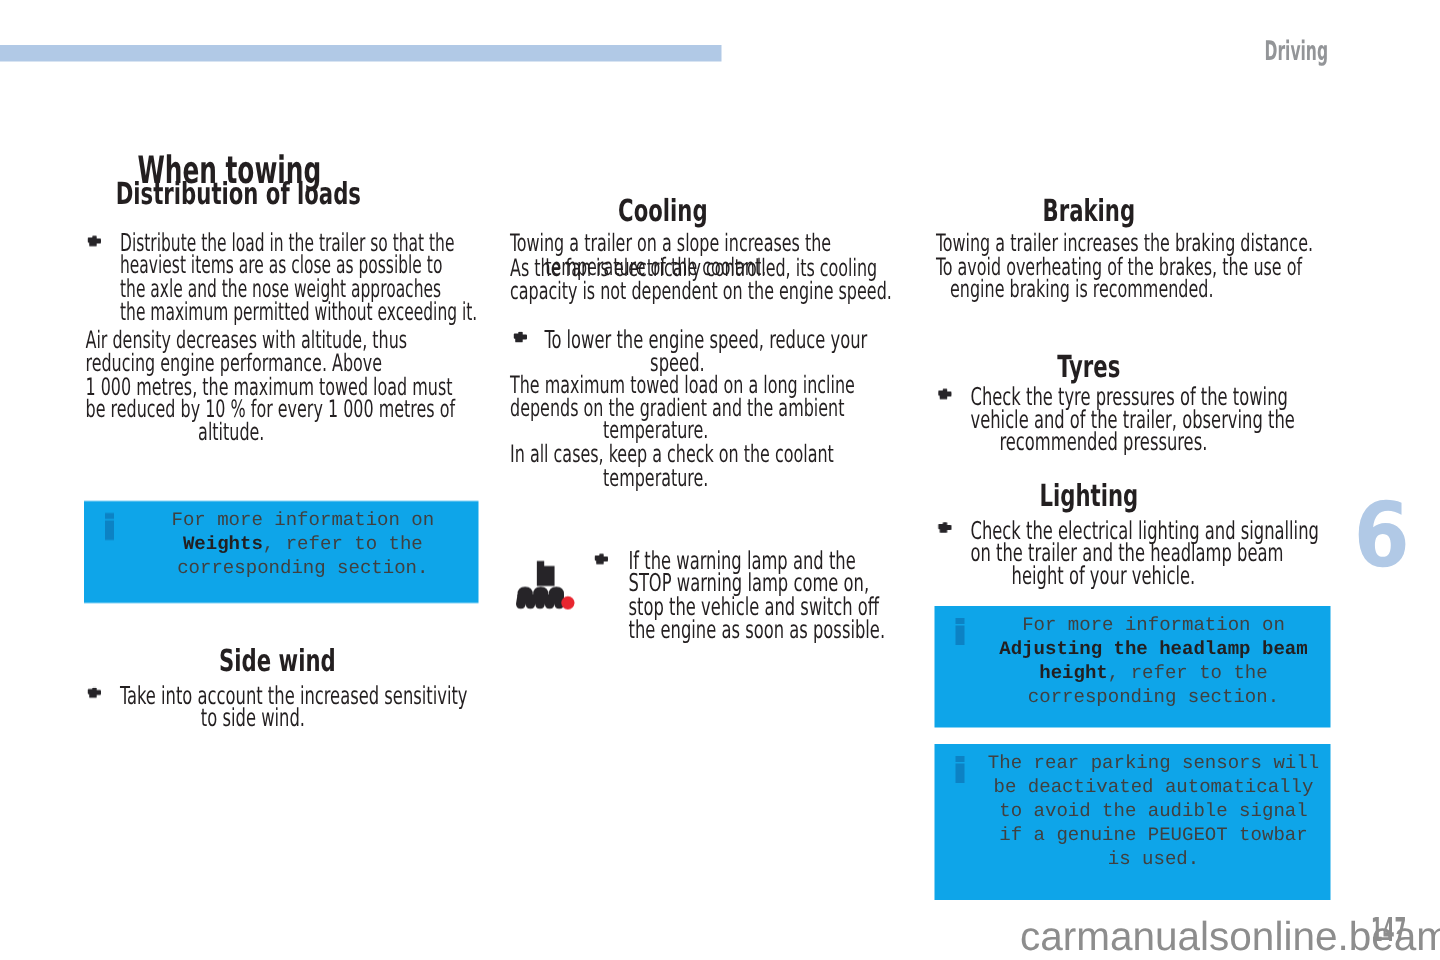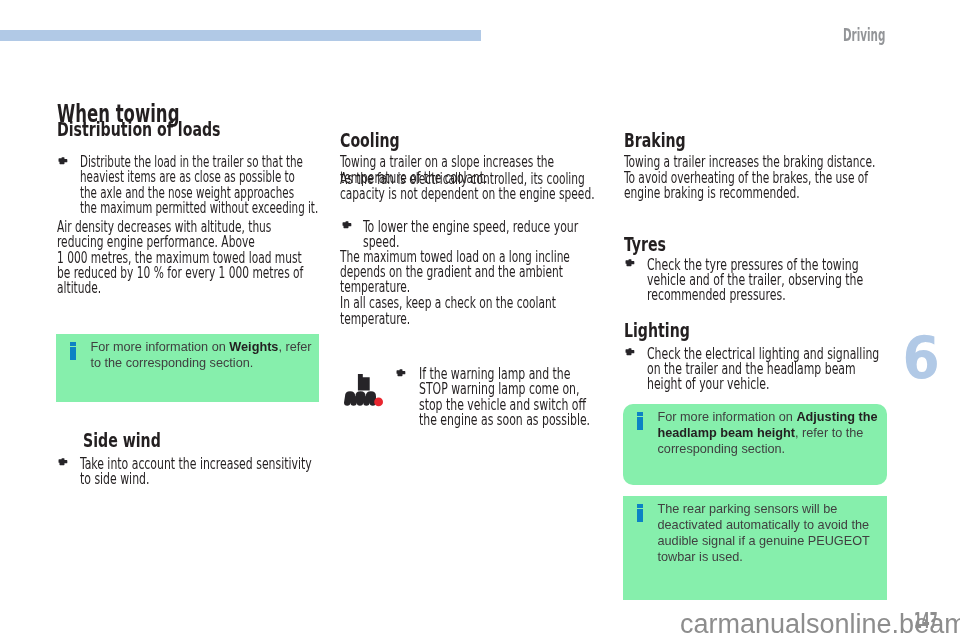--- a/index.html
+++ b/index.html
@@ -1,20 +1,20 @@
 <!DOCTYPE html>
 <html><head>
 <meta charset="utf-8">
 <title>Driving</title>
 <style>
   html,body{margin:0;padding:0;}
   body{width:960px;height:640px;background:#ffffff;overflow:hidden;
        font-family:"DejaVu Sans Condensed","DejaVu Sans",sans-serif;
        -webkit-font-smoothing:antialiased;}
-  .page{position:absolute;left:0;top:0;width:826px;height:640px;background:#fff;}
+  .page{position:absolute;left:0;top:0;width:826px;height:640px;background:#fff;text-align:center;}
 
   
   .hdr-bar{position:absolute;left:0;top:30px;width:481px;height:11px;background:#b1c9e6;}
   .hdr-title{position:absolute;left:842.9px;top:25.7px;font-size:18px;font-weight:bold;
              color:#939598;line-height:1;}
   .hdr-title .sq{display:block;transform-origin:left top;transform:scaleX(0.64) translateZ(0);
                  white-space:nowrap;}
 
   
   .chapter-tab{position:absolute;left:902.5px;top:327.8px;font-size:59.5px;font-weight:bold;
@@ -40,22 +40,22 @@
   .para .sq{transform:scaleX(0.739) translateZ(0);line-height:15.3px;}
 
   .blist{font-size:16.4px;color:#231f20;}
   .blist .sq{transform:scaleX(0.739) translateZ(0);line-height:15.3px;margin-left:23.2px;}
   .blist.tight .sq{transform:scaleX(0.700) translateZ(0);}
   .blist .pt{position:absolute;left:1.6px;top:2.6px;width:10.8px;height:8.5px;display:block;}
   .blist .pt svg{display:block;}
   .lampicon svg{display:block;}
 
   
-  .infobox{position:absolute;background:#86efac;box-sizing:border-box;
-           font-family:Liberation Sans, sans-serif;}
+  .infobox{position:absolute;background:#0ea5e9;box-sizing:border-box;
+           font-family:Liberation Mono, monospace;}
   .infobox .i-ico{position:absolute;left:13.9px;top:8.4px;width:5.9px;display:block;}
   .infobox .i-ico .d{display:block;width:5.9px;height:3.4px;background:#0c82c4;}
   .infobox .i-ico .s{display:block;width:5.9px;height:12.9px;background:#0c82c4;
                      margin-top:1.7px;}
   .infobox .i-txt{position:absolute;left:34.6px;top:5.2px;width:223px;display:block;transform:translateZ(0);
                   font-size:12.7px;line-height:16px;color:#404040;}
   .infobox .i-txt b{color:#231f20;font-weight:bold;}
 
   
   .lampicon{position:absolute;display:block;}
@@ -207,21 +207,21 @@
         <path fill="#262428" d="M16.0 0.6 q-2.0 0 -2.0 2.0 v2.5 h-9.6 q-2.4 0 -2.4 2.4 v9.4 q0 2.4 2.4 2.4 h1.4 v7.1 q0 2.4 2.4 2.4 h15.2 q2.4 0 2.4 -2.4 v-5.1 h9.0 q2.4 0 2.4 -2.4 v-8.4 q0 -2.4 -2.4 -2.4 h-9.0 v-5.5 q0 -2.0 -2.0 -2.0 z"></path>
       </svg>
     </span>
     <span class="sq">Check the electrical lighting and signalling<br>on the trailer and the headlamp beam<br>height of your vehicle.</span>
   </div>
 
   <div class="col c3 sub" style="top:320.4px;">
     <span class="sq">Lighting</span>
   </div>
 
-  <div class="infobox" style="left:622.9px;top:403.8px;width:263.9px;height:80.9px;border-radius:10px;">
+  <div class="infobox" style="left:622.9px;top:403.8px;width:263.9px;height:80.9px;">
     <span class="i-ico">
       <span class="d"></span>
       <span class="s"></span>
     </span>
     <span class="i-txt"><span>For more information on </span><b>Adjusting the headlamp beam height</b><span>, refer to the corresponding section.</span></span>
   </div>
 
   <div class="infobox" style="left:622.9px;top:495.8px;width:263.9px;height:104.3px;">
     <span class="i-ico">
       <span class="d"></span>

